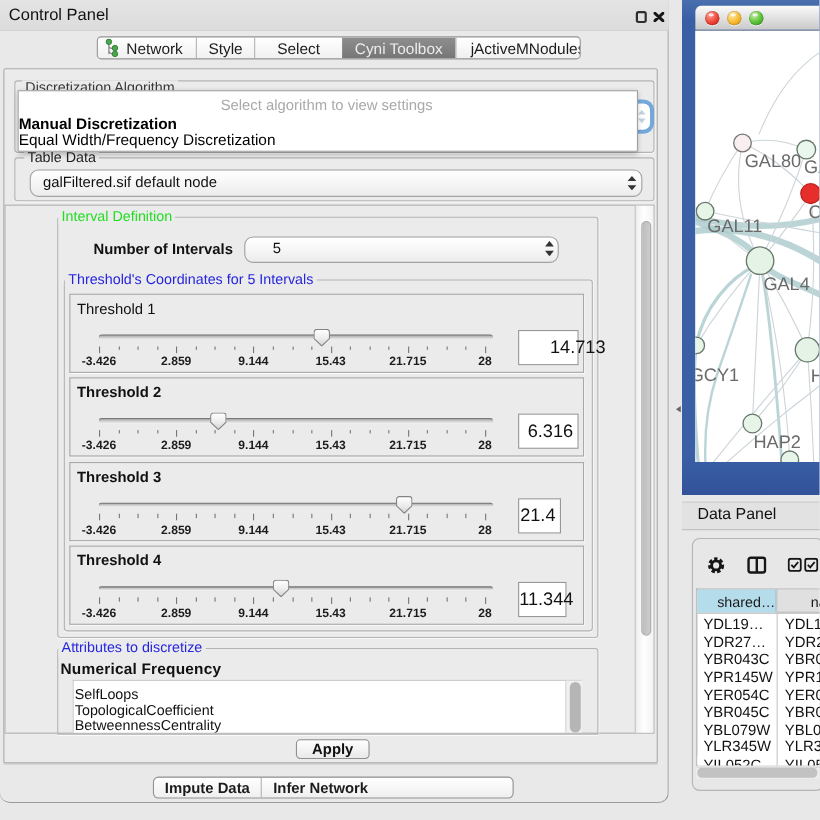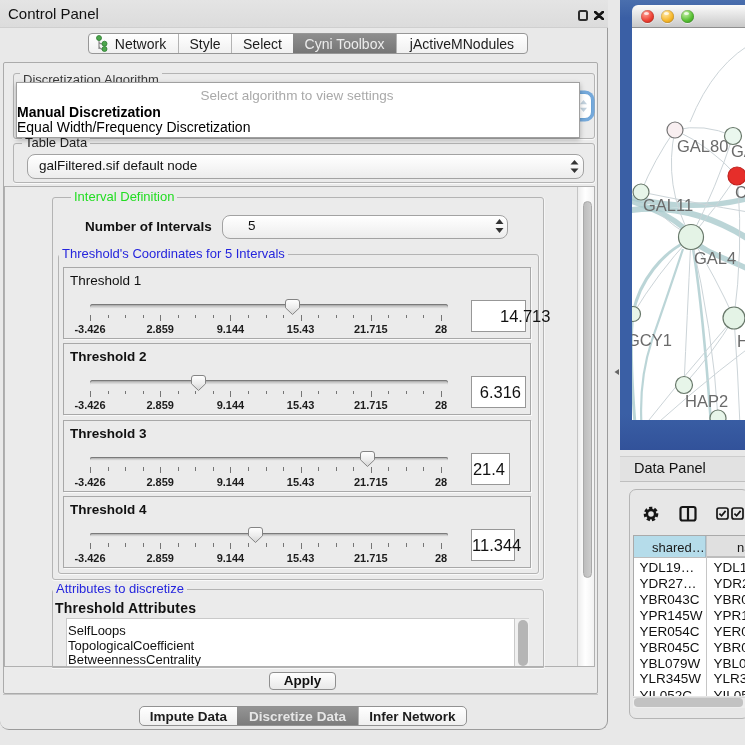--- a/index.html
+++ b/index.html
@@ -18,21 +18,21 @@
 <div class="a" style="left:0;top:0;width:608px;height:730px;background:#e9e9e9;border-right:1px solid #9b9b9b;border-bottom:1px solid #9b9b9b;border-radius:0 0 9px 9px;box-sizing:border-box;"></div>
 <div class="a" style="left:0;top:0;width:608px;height:28px;background:linear-gradient(180deg,#e4e4e4,#dcdcdc);border-bottom:1px solid #cfcfcf;box-sizing:border-box;"></div>
 <div class="a" style="left:8px;top:5px;font-size:15px;color:#111;">Control Panel</div>
 <div class="a" style="left:577.5px;top:10px;width:6px;height:7px;border:2px solid #2d2d2d;border-radius:2.5px;"></div>
 <svg class="a" style="left:594px;top:11px;" width="10" height="9" viewBox="0 0 10 9">
     <path d="M1.2 1 L8.8 8 M8.8 1 L1.2 8" stroke="#161616" stroke-width="2.7" stroke-linecap="round"></path>
   </svg>
 <div class="a" style="left:88px;top:33px;width:440px;height:21px;border:1px solid #979797;border-radius:4px;background:linear-gradient(180deg,#ffffff,#f0f0f0);box-sizing:border-box;overflow:hidden;font-size:14px;color:#1c1c1c;display:flex;">
 <div class="seg" style="width:89px;line-height:20px;padding-left:14px;box-sizing:border-box;">Network</div>
 <div class="seg" style="width:53px;line-height:20px;border-left:1px solid #b3b3b3;">Style</div>
-<div class="seg" style="width:62px;line-height:20px;border-left:1px solid #b3b3b3;">Select</div>
+<div class="seg" style="width:80px;line-height:20px;border-left:1px solid #b3b3b3;">Select</div>
 <div class="seg" style="width:103px;line-height:20px;background:linear-gradient(180deg,#8e8e8e,#767676);color:#ececec;">Cyni Toolbox</div>
 <div class="seg" style="width:131px;line-height:20px;border-left:1px solid #b3b3b3;">jActiveMNodules</div>
 </div>
 <svg class="a" style="left:95px;top:35px;" width="14" height="17" viewBox="0 0 14 17">
     <path d="M4 3 V14 M4 7 Q4 9 9 9 M4 11 Q4 14 9 14.5" stroke="#8a8a8a" stroke-width="1.2" fill="none"></path>
     <circle cx="4" cy="3" r="2.5" fill="#4ca64c" stroke="#2e7d32" stroke-width=".8"></circle>
     <circle cx="9.5" cy="8.7" r="2.5" fill="#4ca64c" stroke="#2e7d32" stroke-width=".8"></circle>
     <circle cx="9.5" cy="14" r="2.5" fill="#4ca64c" stroke="#2e7d32" stroke-width=".8"></circle>
   </svg>
 <div class="a" style="left:3px;top:62px;width:595px;height:632px;border:1px solid #ababab;background:#ebebeb;box-sizing:border-box;border-radius:2px;"></div>
@@ -48,21 +48,21 @@
 <div class="combo" style="left:27px;top:154px;width:555px;height:23px;"></div>
 <div class="a" style="left:39px;top:158px;font-size:13.5px;color:#111;">galFiltered.sif default node</div>
 <svg class="a" style="left:570px;top:160px;" width="9" height="13" viewBox="0 0 9 13">
     <path d="M4.5 0 L8.5 4.5 H0.5 Z" fill="#333"></path>
     <path d="M4.5 13 L8.5 8.5 H0.5 Z" fill="#333"></path>
   </svg>
 <div class="a" style="left:4px;top:186px;width:591px;height:481px;border:1px solid #b0b0b0;background:#ebebeb;box-sizing:border-box;overflow:hidden;"></div>
 <div class="a" style="left:577px;top:187px;width:17px;height:479px;background:linear-gradient(90deg,#ededed,#ffffff 45%,#f2f2f2);border-left:1px solid #c4c4c4;box-sizing:border-box;"></div>
 <div class="a" style="left:583px;top:201px;width:9px;height:377px;background:linear-gradient(90deg,#bdbdbd,#cdcdcd);border:1px solid #a9a9a9;border-radius:5px;box-sizing:border-box;"></div>
 <div class="grp" style="left:52px;top:197px;width:490px;height:381px;"></div>
-<div class="gt" style="left:71px;top:190px;color:#22dd22;">Interval Definition</div>
+<div class="gt" style="left:53px;top:190px;color:#22dd22;">Interval Definition</div>
 <div class="a" style="left:85px;top:219px;font-size:13.5px;font-weight:700;color:#111;">Number of Intervals</div>
 <div class="combo" style="left:222px;top:215px;width:284px;height:22px;"></div>
 <div class="a" style="left:248px;top:218px;font-size:13.5px;color:#111;">5</div>
 <svg class="a" style="left:495px;top:219px;" width="9" height="14" viewBox="0 0 9 14">
     <path d="M4.5 0 L8.5 5 H0.5 Z" fill="#333"></path>
     <path d="M4.5 14 L8.5 9 H0.5 Z" fill="#333"></path>
   </svg>
 <div class="grp" style="left:58px;top:254px;width:479px;height:318px;"></div>
 <div class="gt" style="left:59px;top:247px;color:#2525dd;">Threshold's Coordinates for 5 Intervals</div>
 <div class="a" style="left:63px;top:267.0px;width:468px;height:72px;border:1px solid #a8a8a8;box-shadow:1px 1px 0 rgba(255,255,255,.7);box-sizing:border-box;"></div>
@@ -224,31 +224,30 @@
         <stop offset="0" stop-color="#ffffff"></stop>
         <stop offset=".55" stop-color="#ececec"></stop>
         <stop offset="1" stop-color="#d2d2d2"></stop>
       </linearGradient>
     </defs>
     <path d="M3 0.5 H12 A2.5 2.5 0 0 1 14.5 3 V8.8 L7.5 15.5 L0.5 8.8 V3 A2.5 2.5 0 0 1 3 0.5 Z" fill="url(#tg3)" stroke="#848484"></path>
   </svg>
 <div class="vbox" style="left:471px;top:528.9px;width:44px;height:32px;line-height:30px;padding-right:4px;box-sizing:border-box;">11.344</div>
 <div class="grp" style="left:52px;top:589px;width:490px;height:77px;border-radius:3px 3px 0 0;"></div>
 <div class="gt" style="left:53px;top:582px;color:#2525dd;">Attributes to discretize</div>
-<div class="a" style="left:55px;top:600px;font-size:14px;font-weight:700;color:#111;letter-spacing:.2px;">Threshold Attributes</div>
+<div class="a" style="left:55px;top:600px;font-size:14px;font-weight:700;color:#111;letter-spacing:.2px;">Numerical Frequency</div>
 <div class="a" style="left:66px;top:618px;width:449px;height:48px;background:#fff;border:1px solid #c9c9c9;border-bottom:none;box-sizing:border-box;overflow:hidden;">
     <div style="padding:5px 0 0 1px;font-size:13px;color:#111;line-height:14.7px;">SelfLoops<br>TopologicalCoefficient<br>BetweennessCentrality</div>
   </div>
 <div class="a" style="left:515px;top:618px;width:14px;height:48px;background:#f0f0f0;border-top:1px solid #d5d5d5;box-sizing:border-box;"></div>
 <div class="a" style="left:517.5px;top:620px;width:10px;height:46px;background:#b5b5b5;border-radius:5px;"></div>
 <div class="a" style="left:269px;top:672px;width:67px;height:18px;border:1px solid #8f8f8f;border-radius:4px;background:linear-gradient(180deg,#fefefe,#e9e9e9);box-sizing:border-box;text-align:center;font-size:13.5px;font-weight:600;color:#111;line-height:16px;">Apply</div>
 <div class="a" style="left:3px;top:694px;width:595px;height:1px;background:#c6c6c6;"></div>
 <div class="a" style="left:139px;top:705.5px;width:328px;height:20.5px;border:1px solid #929292;border-radius:5px;background:linear-gradient(180deg,#ffffff,#efefef);box-sizing:border-box;overflow:hidden;font-size:13.5px;font-weight:600;color:#1c1c1c;display:flex;">
 <div class="seg" style="width:97px;line-height:19px;">Impute Data</div>
-<div class="seg" style="width:121px;line-height:19px;background:linear-gradient(180deg,#949494,#7c7c7c);color:#e6e6e6;">Discretize Data</div>
 <div class="seg" style="width:108px;line-height:19px;border-left:1px solid #b3b3b3;">Infer Network</div>
 </div>
 <svg class="a" style="left:614px;top:369px;" width="5" height="6" viewBox="0 0 5 6">
     <path d="M5 0 L0.5 3 L5 6 Z" fill="#666"></path>
   </svg>
 <div class="a" style="left:620px;top:0;width:125px;height:450px;background:linear-gradient(180deg,#4a6fae 0%,#3a5fa5 4%,#3a5fa5 92%,#32529a 100%);"></div>
 <div class="a" style="left:632px;top:5px;width:113px;height:23px;background:linear-gradient(180deg,#fbfbfb,#c9c9c9);border-bottom:1px solid #8f8f8f;border-radius:6px 0 0 0;box-sizing:border-box;"></div>
 <div class="a" style="left:641px;top:10px;width:13px;height:13px;border-radius:50%;background:radial-gradient(circle at 35% 28%, #ffa094 0%, #ed4337 55%, #b71c0c 100%);box-shadow:inset 0 0 1px rgba(0,0,0,.5),0 1px 0 rgba(255,255,255,.6);"></div>
 <div class="a" style="left:644px;top:11.5px;width:5px;height:3px;border-radius:50%;background:rgba(255,255,255,.75);"></div>
 <div class="a" style="left:661px;top:10px;width:13px;height:13px;border-radius:50%;background:radial-gradient(circle at 35% 28%, #ffe9a8 0%, #f6b82e 55%, #c98a0a 100%);box-shadow:inset 0 0 1px rgba(0,0,0,.5),0 1px 0 rgba(255,255,255,.6);"></div>

